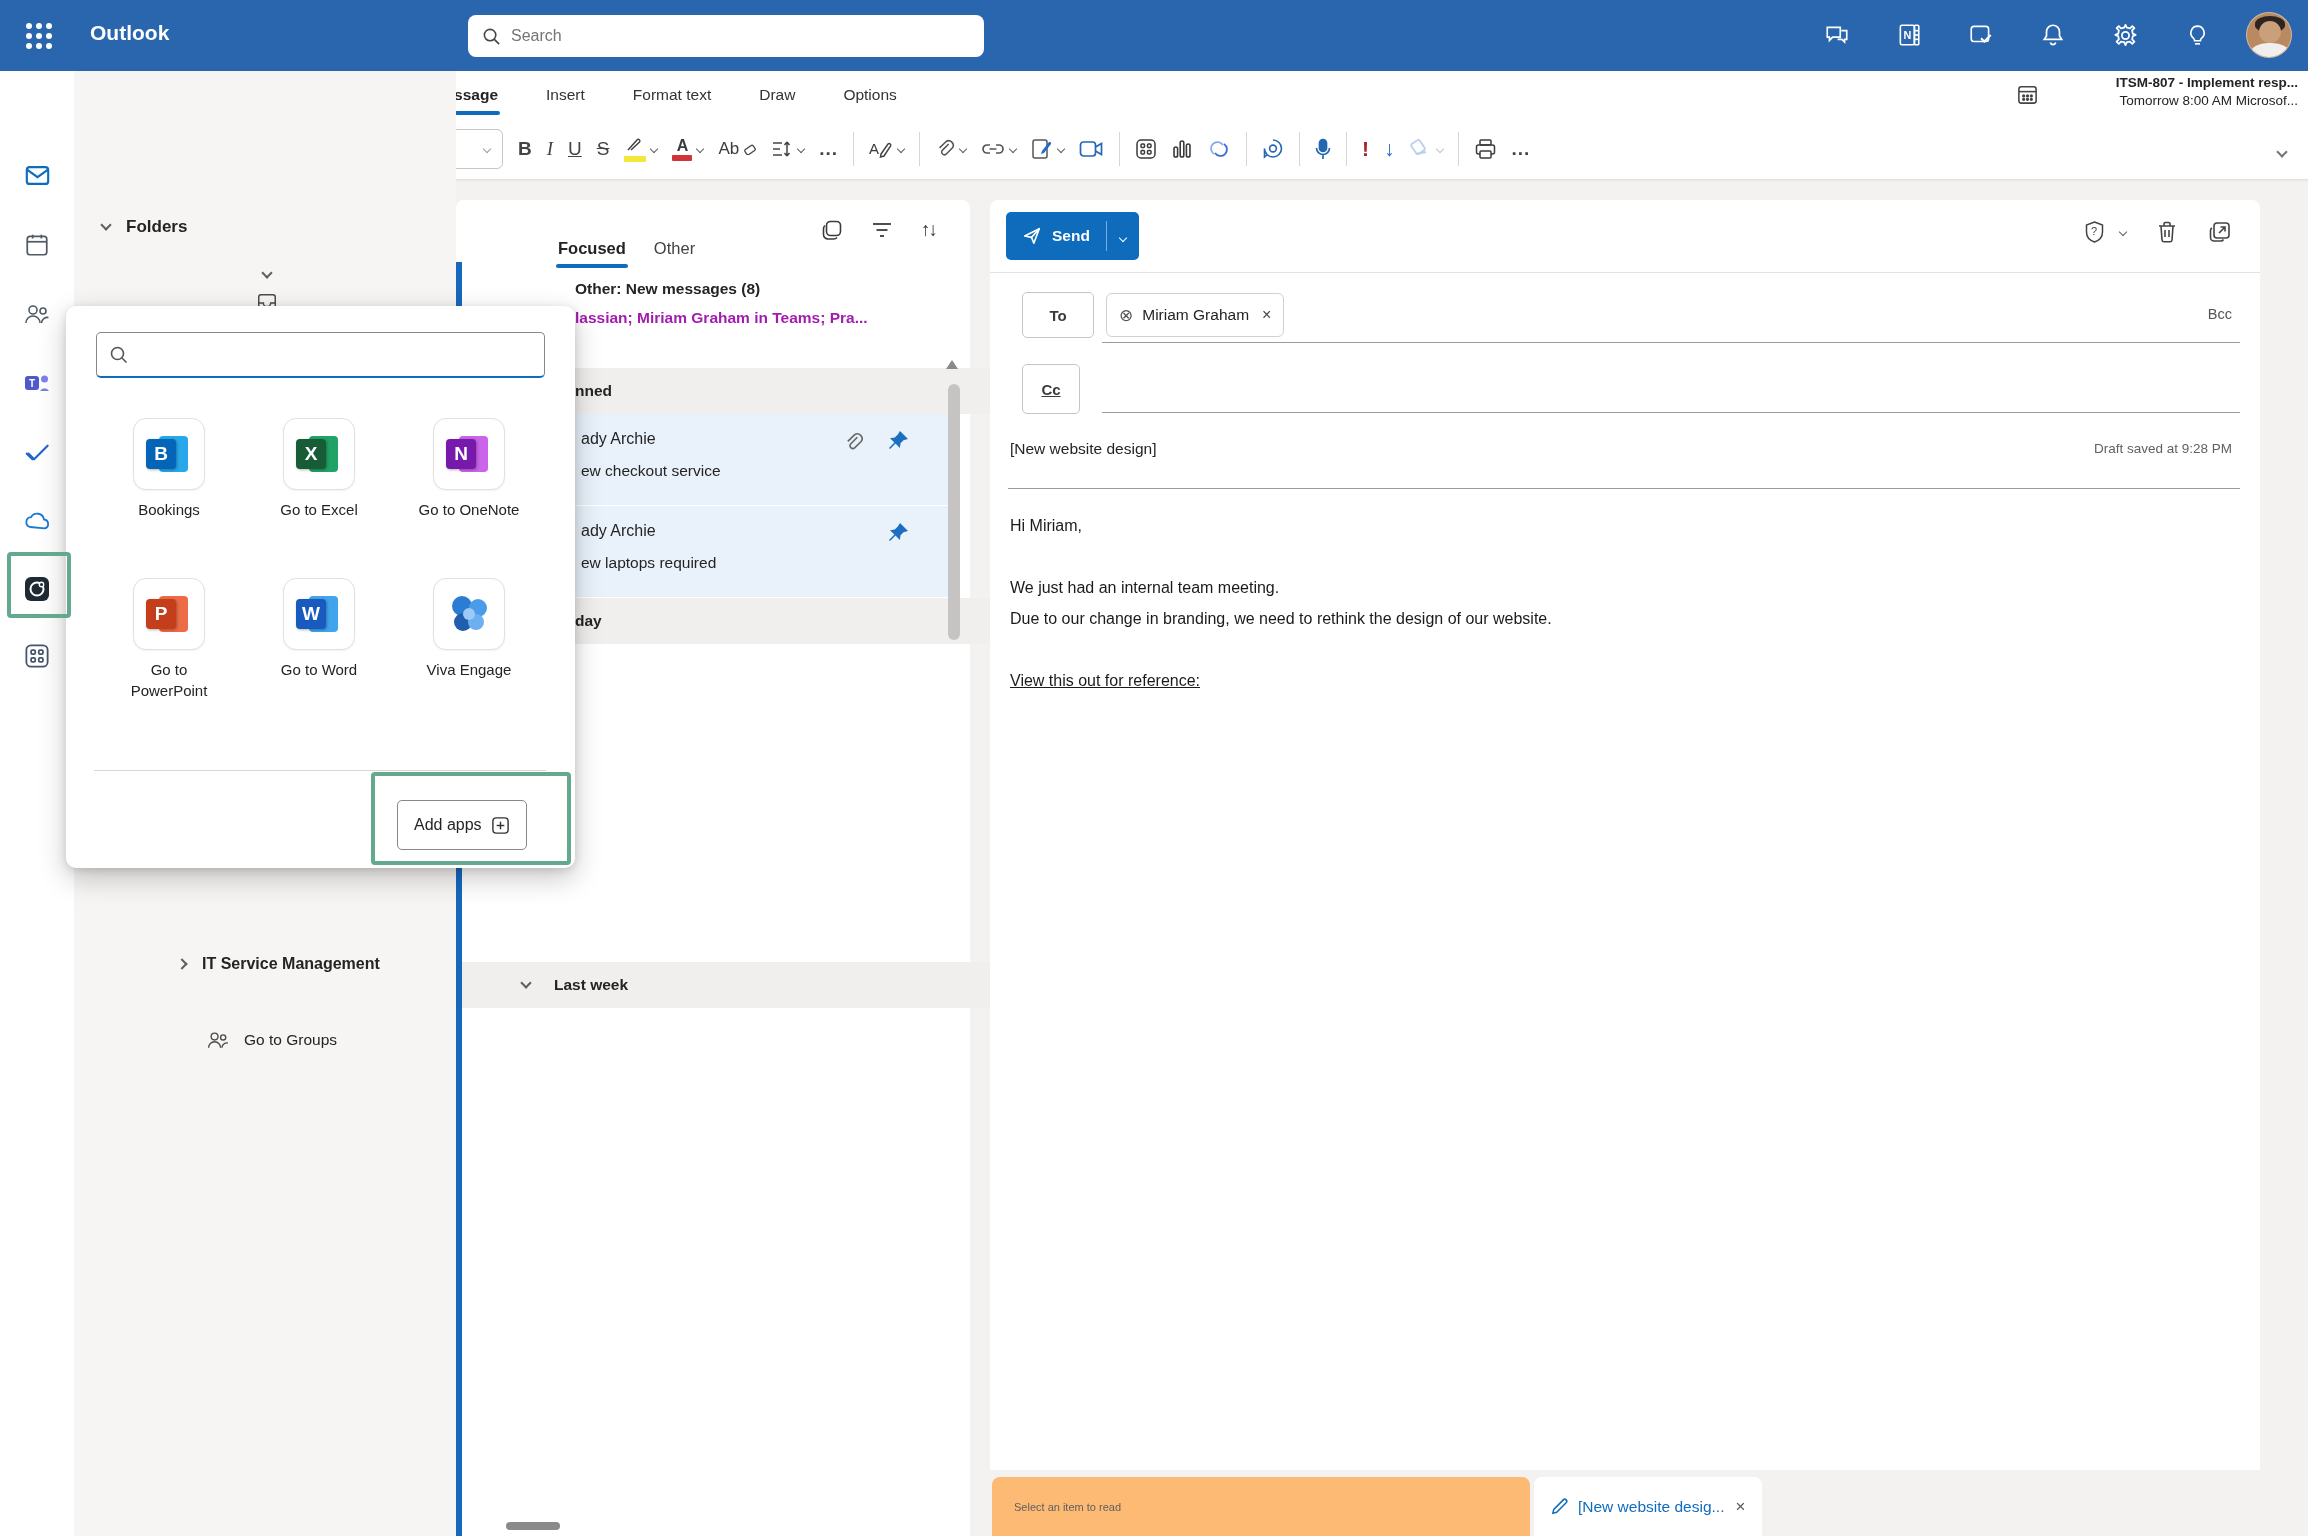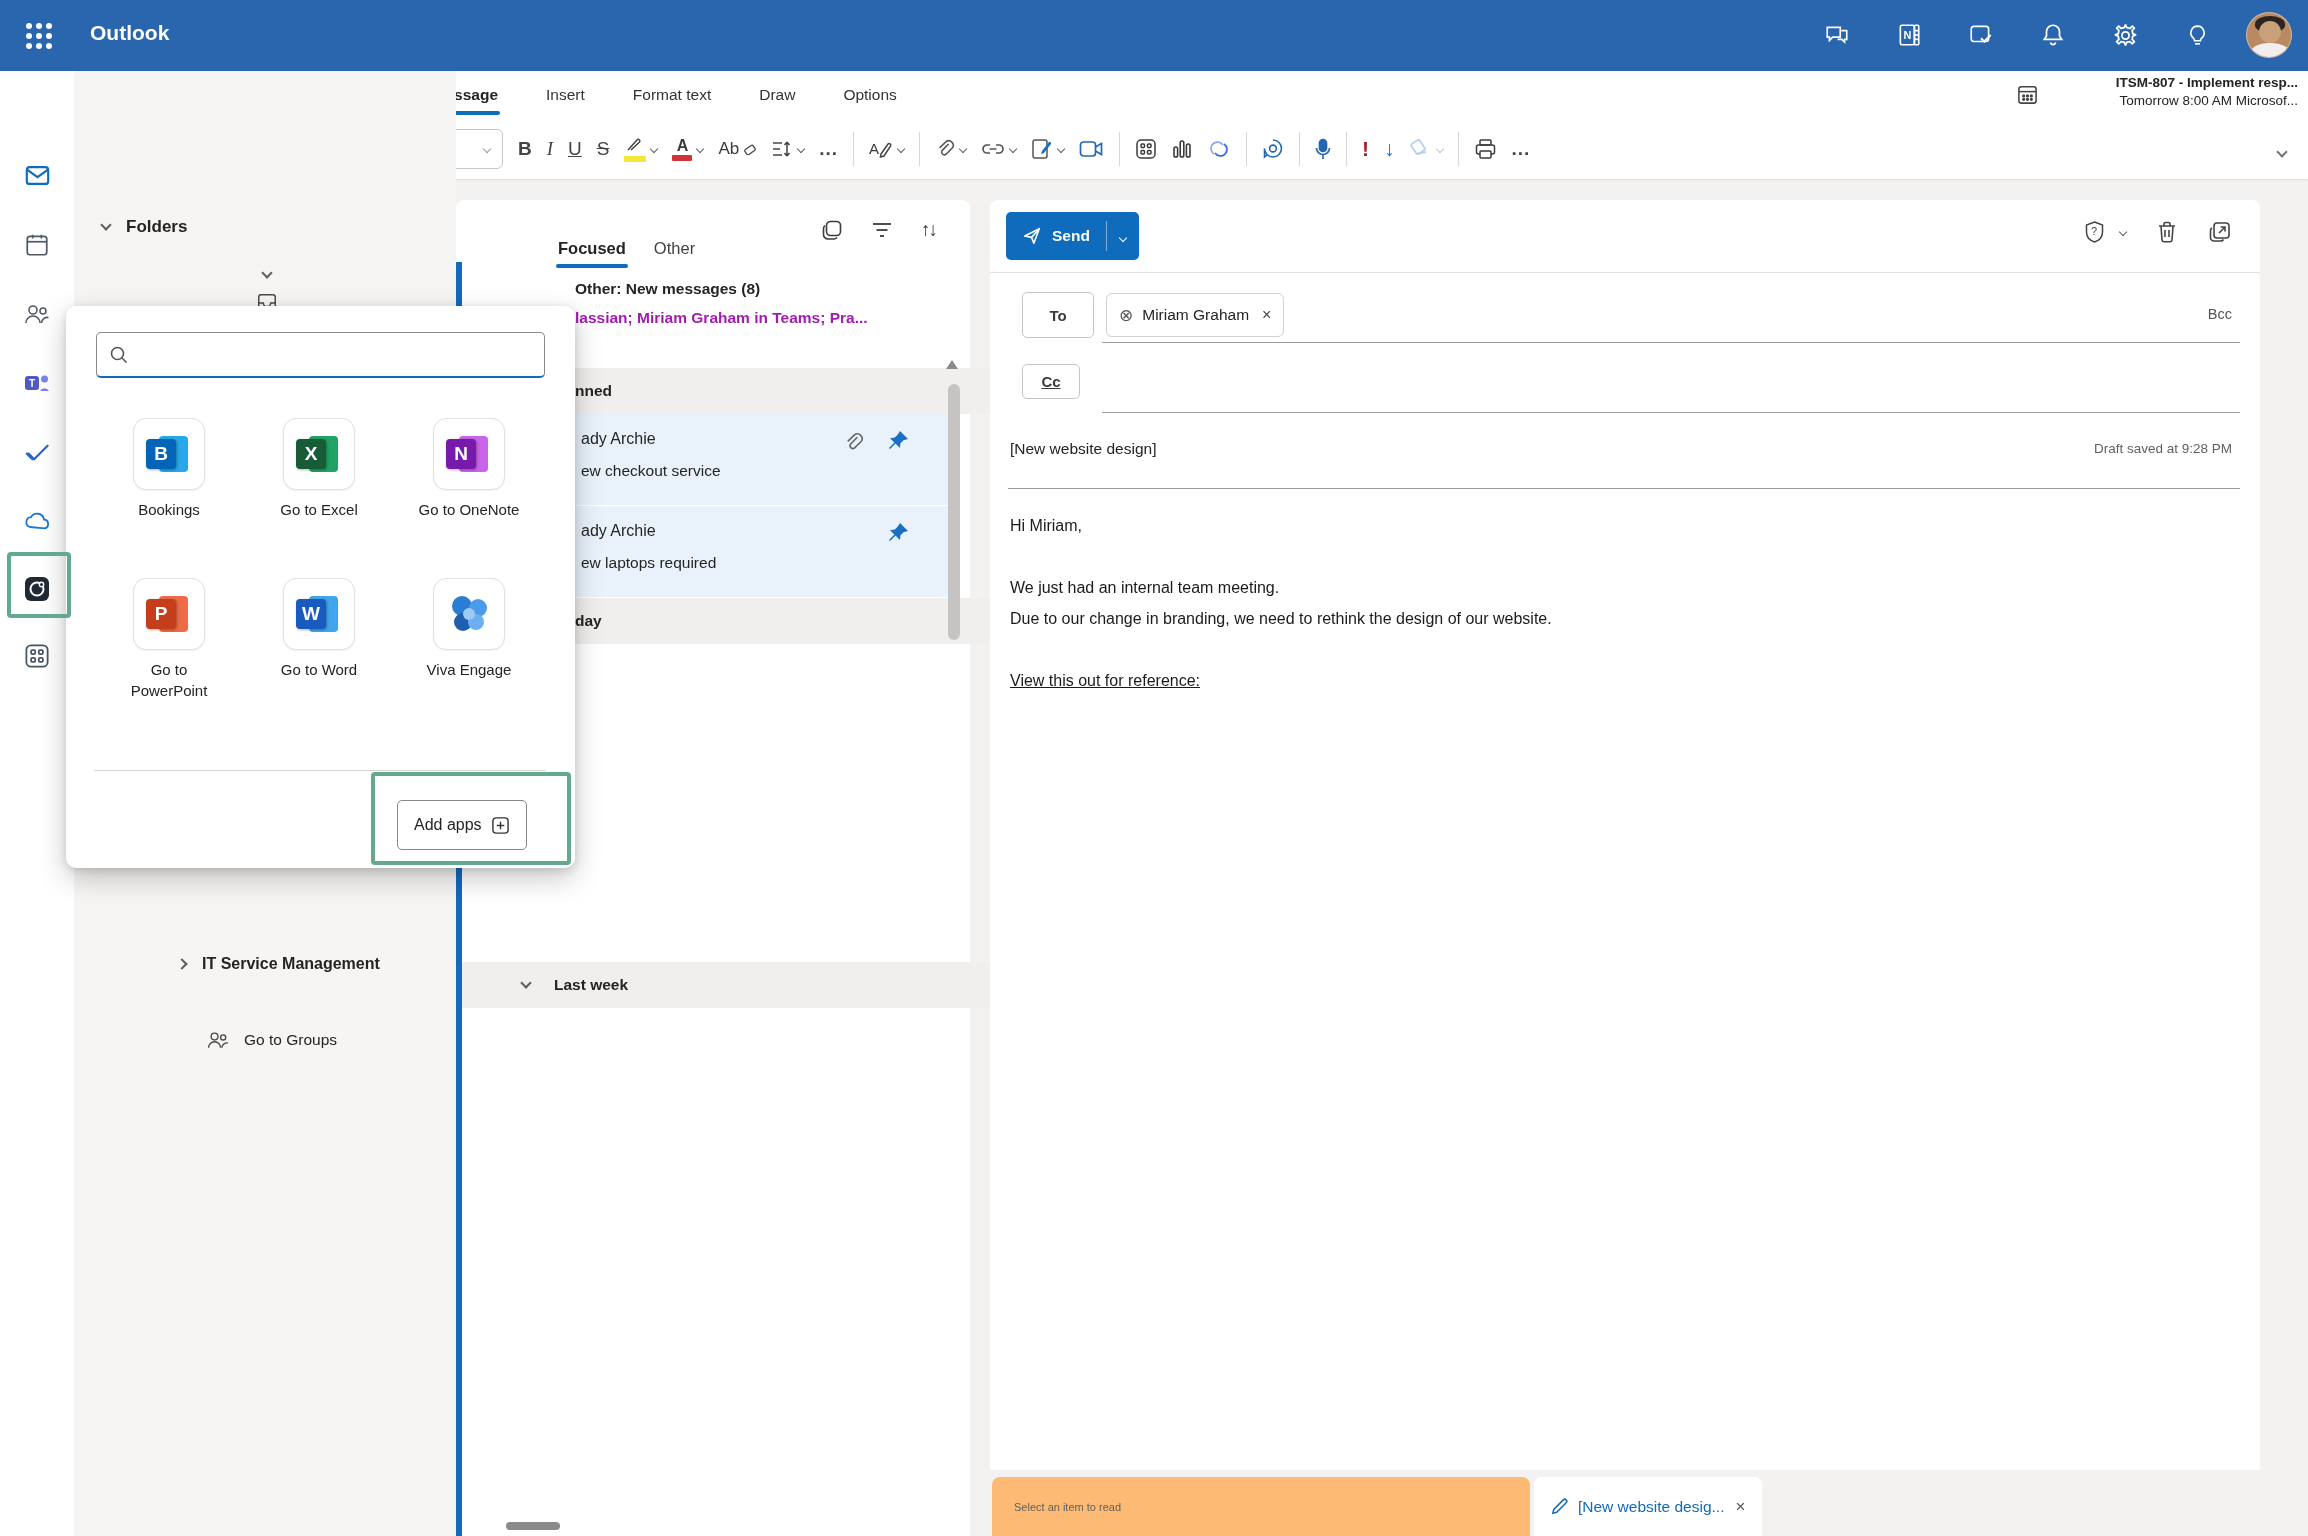--- a/index.html
+++ b/index.html
@@ -79,20 +79,27 @@
         <i></i>
         <i></i>
         <i></i>
         <i></i>
         <i></i>
         <i></i>
         <i></i>
       </div>
   </div>
   <div class="abs" style="left:90px; top:21px; font-size:21px; font-weight:bold; color:#fff;">Outlook</div>
+  <div class="abs searchbox" style="left:468px; top:15px; width:516px;">
+    <svg width="19" height="19" viewBox="0 0 20 20">
+        <circle cx="8.5" cy="8.5" r="6" fill="none" stroke="#474747" stroke-width="1.7"></circle>
+        <line x1="13" y1="13" x2="18" y2="18" stroke="#474747" stroke-width="1.7"></line>
+      </svg>
+    <input type="text" placeholder="Search" style="">
+  </div>
   <div class="abs flex" style="left:1814px; top:12px; gap:26px;">
     <div class="topicon">
       <svg width="26" height="26" viewBox="0 0 24 24" fill="none" stroke="#fff" stroke-width="1.5">
           <path d="M3 5 h12 v9 h-7 l-3 3 v-3 h-2 z"></path>
           <path d="M16 8 h5 v8 h-2 v2.5 l-2.5-2.5 h-4"></path>
         </svg>
     </div>
     <div class="topicon">
       <svg width="26" height="26" viewBox="0 0 24 24" fill="none" stroke="#fff" stroke-width="1.5">
           <rect x="4" y="3" width="13" height="18" rx="1.5"></rect>
@@ -515,21 +522,21 @@
 
   <div class="fieldbtn abs" style="left:32px; top:92px; width:72px; height:46px;">To</div>
   <div class="chip abs" style="left:116px; top:93px;">
     <span style="font-size:17px; color:#555;">⊗</span>
     <span>Miriam Graham</span>
     <span style="font-size:16px; color:#444; margin-left:4px;">×</span>
   </div>
   <div class="abs" style="right:28px; top:106px; font-size:14.5px; color:#555;">Bcc</div>
   <div class="hline" style="left:112px; top:142px; width:1138px;"></div>
 
-  <div class="fieldbtn abs" style="left:32px; top:164px; width:58px; height:35px;text-decoration:underline;">Cc</div>
+  <div class="fieldbtn abs" style="left:32px; top:164px; width:58px; height:50px;text-decoration:underline;">Cc</div>
   <div class="hline" style="left:112px; top:212px; width:1138px;"></div>
 
   <div class="abs" style="left:20px; top:240px; font-size:15.5px; color:#242424;">[New website design]</div>
   <div class="abs" style="right:28px; top:241px; font-size:13.5px; color:#616161;">Draft saved at 9:28 PM</div>
   <div class="hline" style="left:18px; top:288px; width:1232px;"></div>
 
   <div class="abs bodytext" style="left:20px; top:310px; width:1200px;">
     <div>Hi Miriam,</div>
     <div style="height:31px;"></div>
     <div>We just had an internal team meeting.</div>

